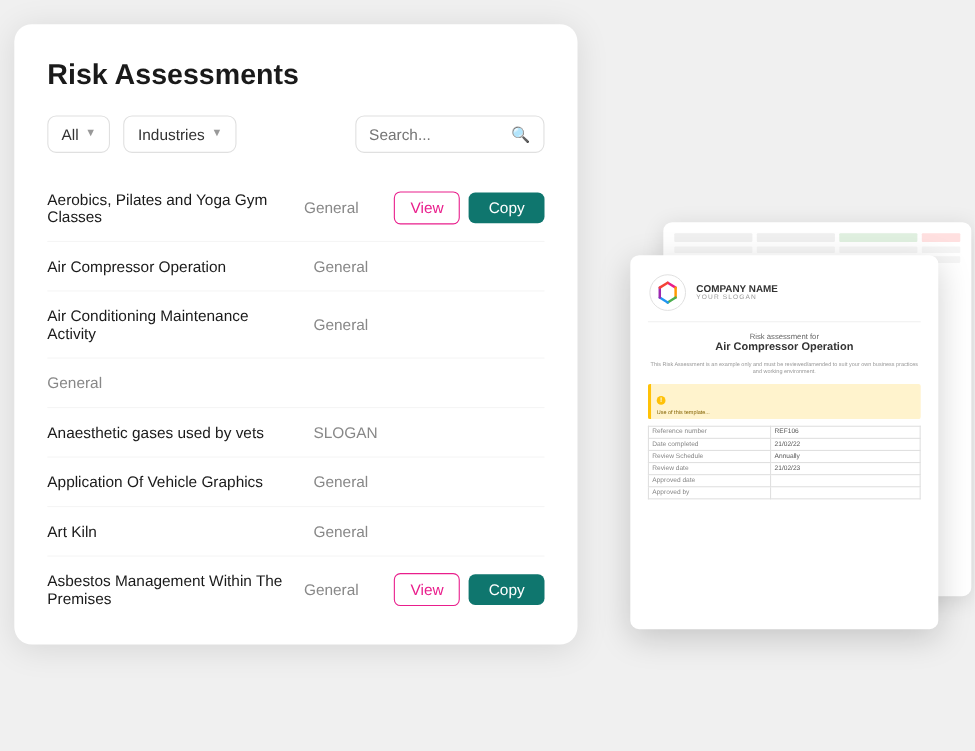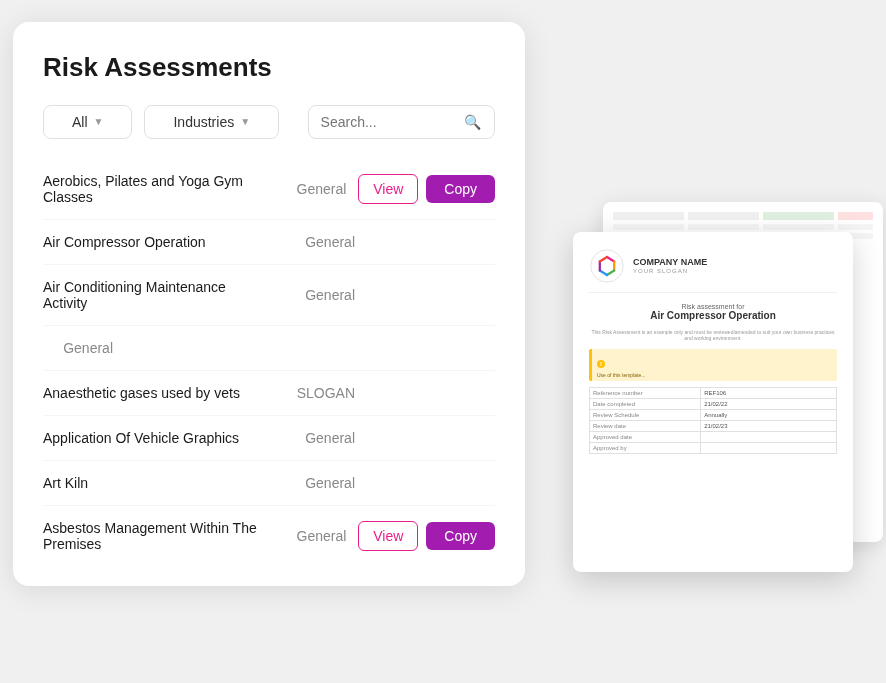--- a/index.html
+++ b/index.html
@@ -175,41 +175,41 @@
       align-items: center;
       gap: 12px;
       margin-bottom: 20px;
     }
 
     .filter-select {
       display: flex;
       align-items: center;
       border: 1.5px solid #e0e0e0;
       border-radius: 8px;
-      padding: 8px 28px;
+      padding: 8px 12px;
       cursor: pointer;
       background: white;
       font-size: 14px;
       color: #333;
       gap: 6px;
     }
 
     .filter-select .chevron {
       color: #999;
       font-size: 10px;
     }
 
     .search-box {
       margin-left: auto;
       display: flex;
       align-items: center;
       border: 1.5px solid #e0e0e0;
       border-radius: 8px;
       padding: 8px 12px;
-      gap: 24px;
+      gap: 9px;
       min-width: 160px;
     }
 
     .search-input {
       border: none;
       outline: none;
       font-size: 14px;
       color: #999;
       width: 120px;
     }
@@ -241,41 +241,40 @@
       flex: 1;
       font-size: 14px;
       font-weight: 500;
       color: #1a1a1a;
     }
 
     .row-category {
       font-size: 14px;
       color: #888;
       min-width: 70px;
-      text-align: right;
     }
 
     .btn-view {
       padding: 6px 6px;
       border: 1.5px solid #e91e8c;
       border-radius: 6px;
       background: white;
       color: #e91e8c;
       font-size: 14px;
       font-weight: 500;
       cursor: pointer;
       min-width: 60px;
       text-align: center;
     }
 
     .btn-copy {
       padding: 6px 18px;
       border: none;
       border-radius: 6px;
-      background: #a21caf;
+      background: #0f766e;
       color: white;
       font-size: 14px;
       font-weight: 500;
       cursor: pointer;
       min-width: 60px;
       text-align: center;
     }
 
     .btn-placeholder {
       min-width: 60px;

